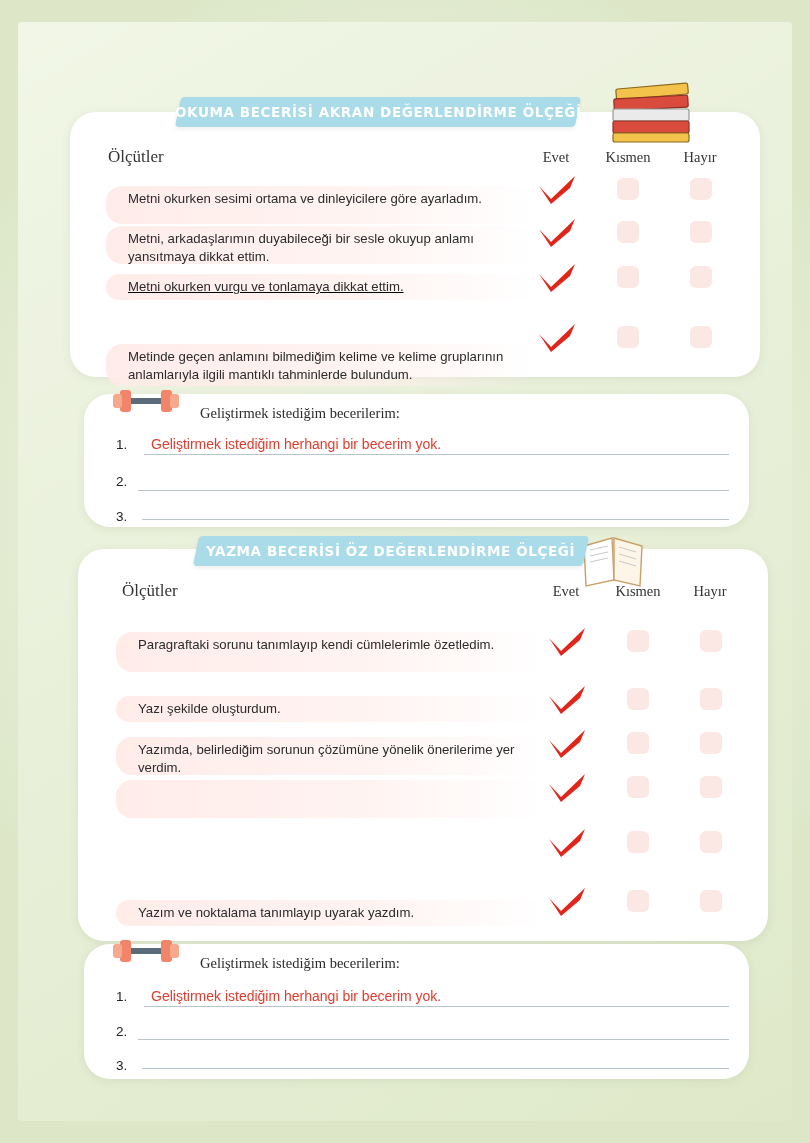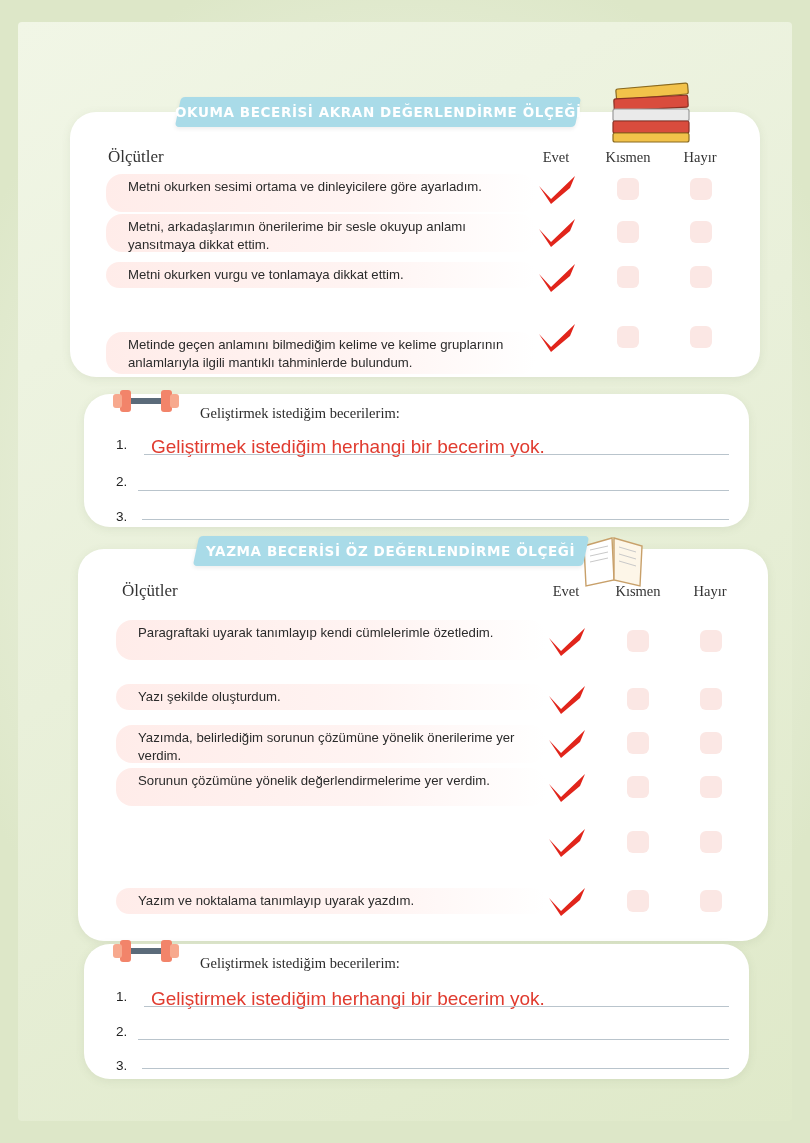--- a/index.html
+++ b/index.html
@@ -73,20 +73,21 @@
     color: #333;
     text-align: center;
     font-family: "Liberation Serif", serif;
   }
 
   
   .crit-row {
     position: absolute;
     left: 88px;
     width: 430px;
+    margin-top: 12px;
   }
   .crit-bg {
     position: absolute;
     left: 0;
     top: 0;
     width: 430px;
     height: 100%;
     background: linear-gradient(90deg, rgba(255,235,232,0.95) 0%, rgba(255,240,238,0.75) 60%, rgba(255,255,255,0) 100%);
     border-radius: 16px;
   }
@@ -125,21 +126,21 @@
     height: 1px;
     background: #b9c4cc;
   }
   .skill-num {
     position: absolute;
     font-size: 13.5px;
     color: #222;
   }
   .skill-answer {
     position: absolute;
-    font-size: 19px;
+    font-size: 14px;
     color: #e03b2f;
     text-align: center;
   }
 
   
   .dumbbell { position: absolute; }
 
   
   .books { position: absolute; }
   .note { position: absolute; }
@@ -178,31 +179,31 @@
     <div class="tick" style="left:518px; top:152px;">
       <svg width="42" height="30" viewBox="0 0 42 30">
           <path d="M3 12 L15 25 L39 2 L34 14 L15 30 Z" fill="#e1251b"></path>
         </svg>
     </div>
     <div class="opt-box" style="left:599px; top:156px;"></div>
     <div class="opt-box" style="left:672px; top:156px;"></div>
 
     <div class="crit-row" style="top:192px; height:38px;">
       <div class="crit-bg"></div>
-      <div class="crit-text">Metni,  arkadaşlarımın önerilerime bir sesle okuyup anlamı yansıtmaya dikkat ettim.</div>
+      <div class="crit-text">Metni,  arkadaşlarımın duyabileceği bir sesle okuyup anlamı yansıtmaya dikkat ettim.</div>
     </div>
     <div class="tick" style="left:518px; top:195px;">
       <svg width="42" height="30" viewBox="0 0 42 30">
           <path d="M3 12 L15 25 L39 2 L34 14 L15 30 Z" fill="#e1251b"></path>
         </svg>
     </div>
     <div class="opt-box" style="left:599px; top:199px;"></div>
     <div class="opt-box" style="left:672px; top:199px;"></div>
 
-    <div class="crit-row" style="top:240px; height:26px;">
+    <div class="crit-row" style="top:240px; height:26px;text-decoration:underline;">
       <div class="crit-bg"></div>
       <div class="crit-text">Metni okurken vurgu ve tonlamaya dikkat ettim.</div>
     </div>
     <div class="tick" style="left:518px; top:240px;">
       <svg width="42" height="30" viewBox="0 0 42 30">
           <path d="M3 12 L15 25 L39 2 L34 14 L15 30 Z" fill="#e1251b"></path>
         </svg>
     </div>
     <div class="opt-box" style="left:599px; top:244px;"></div>
     <div class="opt-box" style="left:672px; top:244px;"></div>
@@ -263,21 +264,21 @@
       <span>YAZMA BECERİSİ ÖZ DEĞERLENDİRME ÖLÇEĞİ</span>
     </div>
 
     <div class="crit-head" style="left:104px; top:559px;">Ölçütler</div>
     <div class="col-head" style="left:518px; top:561px; width:60px;">Evet</div>
     <div class="col-head" style="left:585px; top:561px; width:70px;">Kısmen</div>
     <div class="col-head" style="left:662px; top:561px; width:60px;">Hayır</div>
 
     <div class="crit-row" style="left:98px; top:598px; height:40px;">
       <div class="crit-bg"></div>
-      <div class="crit-text">Paragraftaki uyarak tanımlayıp kendi cümlelerimle özetledim.</div>
+      <div class="crit-text">Paragraftaki sorunu tanımlayıp kendi cümlelerimle özetledim.</div>
     </div>
     <div class="tick" style="left:528px; top:604px;">
       <svg width="42" height="30" viewBox="0 0 42 30">
           <path d="M3 12 L15 25 L39 2 L34 14 L15 30 Z" fill="#e1251b"></path>
         </svg>
     </div>
     <div class="opt-box" style="left:609px; top:608px;"></div>
     <div class="opt-box" style="left:682px; top:608px;"></div>
 
     <div class="crit-row" style="left:98px; top:662px; height:26px;">
@@ -299,21 +300,20 @@
     <div class="tick" style="left:528px; top:706px;">
       <svg width="42" height="30" viewBox="0 0 42 30">
           <path d="M3 12 L15 25 L39 2 L34 14 L15 30 Z" fill="#e1251b"></path>
         </svg>
     </div>
     <div class="opt-box" style="left:609px; top:710px;"></div>
     <div class="opt-box" style="left:682px; top:710px;"></div>
 
     <div class="crit-row" style="left:98px; top:746px; height:38px;">
       <div class="crit-bg"></div>
-      <div class="crit-text">Sorunun çözümüne yönelik değerlendirmelerime yer verdim.</div>
     </div>
     <div class="tick" style="left:528px; top:750px;">
       <svg width="42" height="30" viewBox="0 0 42 30">
           <path d="M3 12 L15 25 L39 2 L34 14 L15 30 Z" fill="#e1251b"></path>
         </svg>
     </div>
     <div class="opt-box" style="left:609px; top:754px;"></div>
     <div class="opt-box" style="left:682px; top:754px;"></div>
 
     <div class="tick" style="left:528px; top:805px;">

